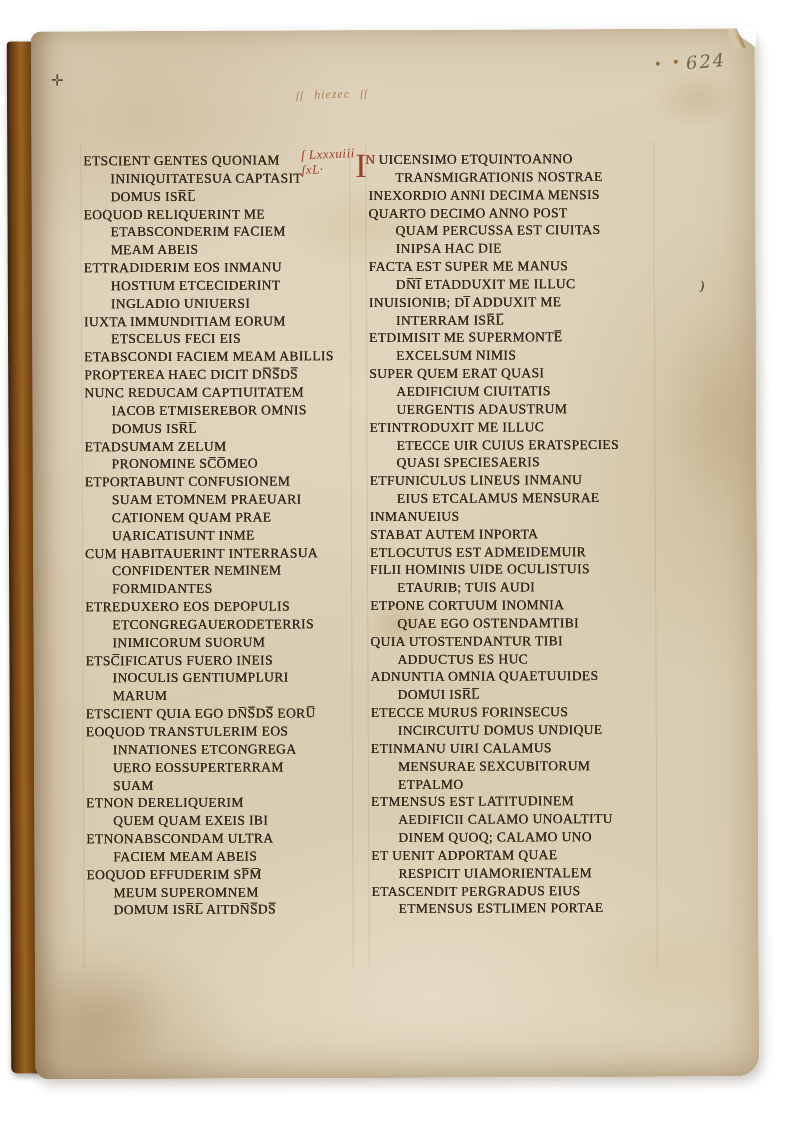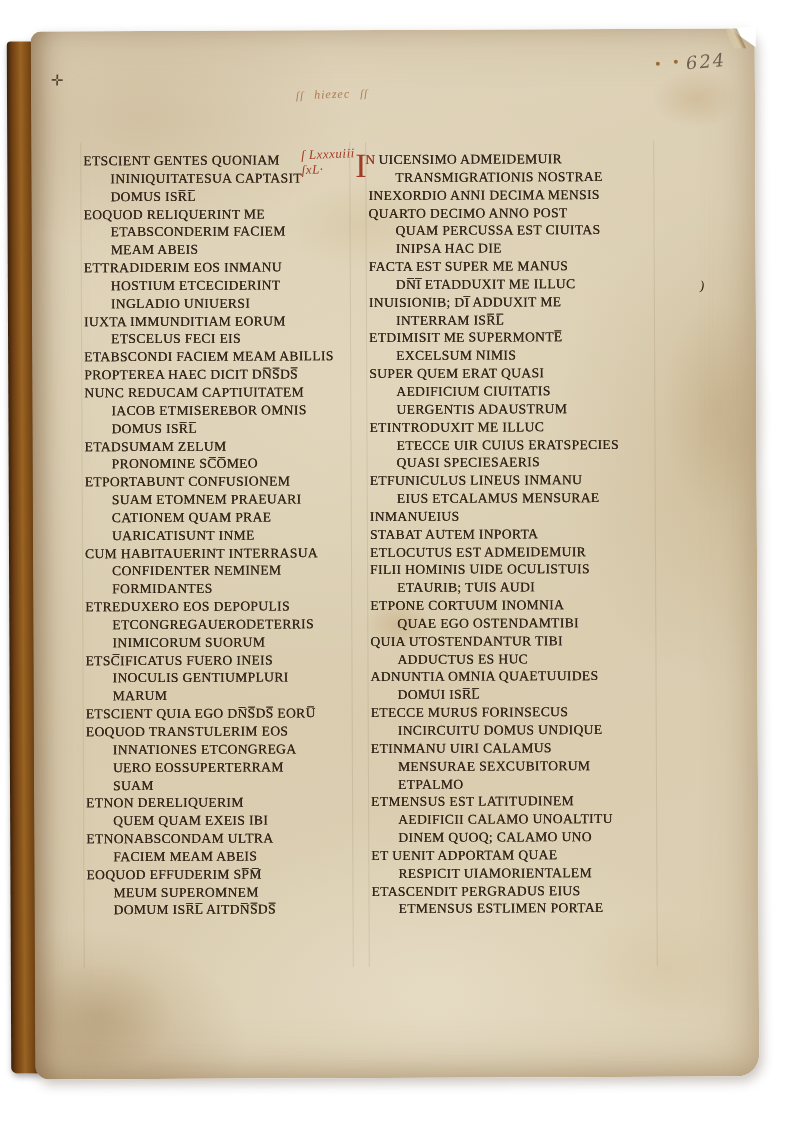--- a/index.html
+++ b/index.html
@@ -146,21 +146,21 @@
         <div class="line ind">SUAM</div>
         <div class="line">ETNON DERELIQUERIM</div>
         <div class="line ind">QUEM QUAM EXEIS IBI</div>
         <div class="line">ETNONABSCONDAM ULTRA</div>
         <div class="line ind">FACIEM MEAM ABEIS</div>
         <div class="line">EOQUOD EFFUDERIM SP̅M̅</div>
         <div class="line ind">MEUM SUPEROMNEM</div>
         <div class="line ind">DOMUM ISR̅L̅ AITDN̅S̅DS̅</div>
       </div>
     <div class="col col-right" id="col-right">
-        <div class="line"><span class="init-i">I</span><span class="init-n">N</span><span>UICENSIMO ADMEIDEMUIR</span></div>
+        <div class="line"><span class="init-i">I</span><span class="init-n">N</span><span>UICENSIMO ETQUINTOANNO</span></div>
         <div class="line ind">TRANSMIGRATIONIS NOSTRAE</div>
         <div class="line">INEXORDIO ANNI DECIMA MENSIS</div>
         <div class="line">QUARTO DECIMO ANNO POST</div>
         <div class="line ind">QUAM PERCUSSA EST CIUITAS</div>
         <div class="line ind">INIPSA HAC DIE</div>
         <div class="line">FACTA EST SUPER ME MANUS</div>
         <div class="line ind">DN̅I̅ ETADDUXIT ME ILLUC</div>
         <div class="line">INUISIONIB; DI̅ ADDUXIT ME</div>
         <div class="line ind">INTERRAM ISR̅L̅</div>
         <div class="line">ETDIMISIT ME SUPERMONTE̅</div>

